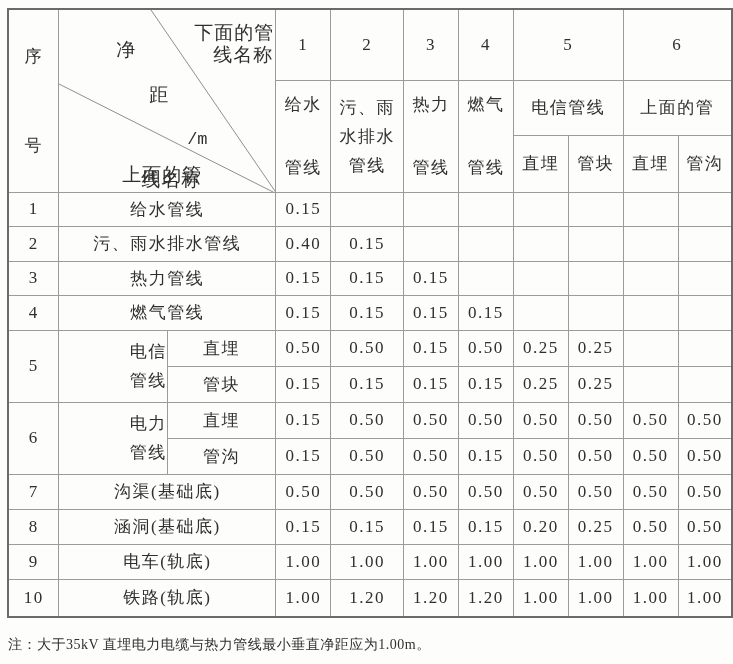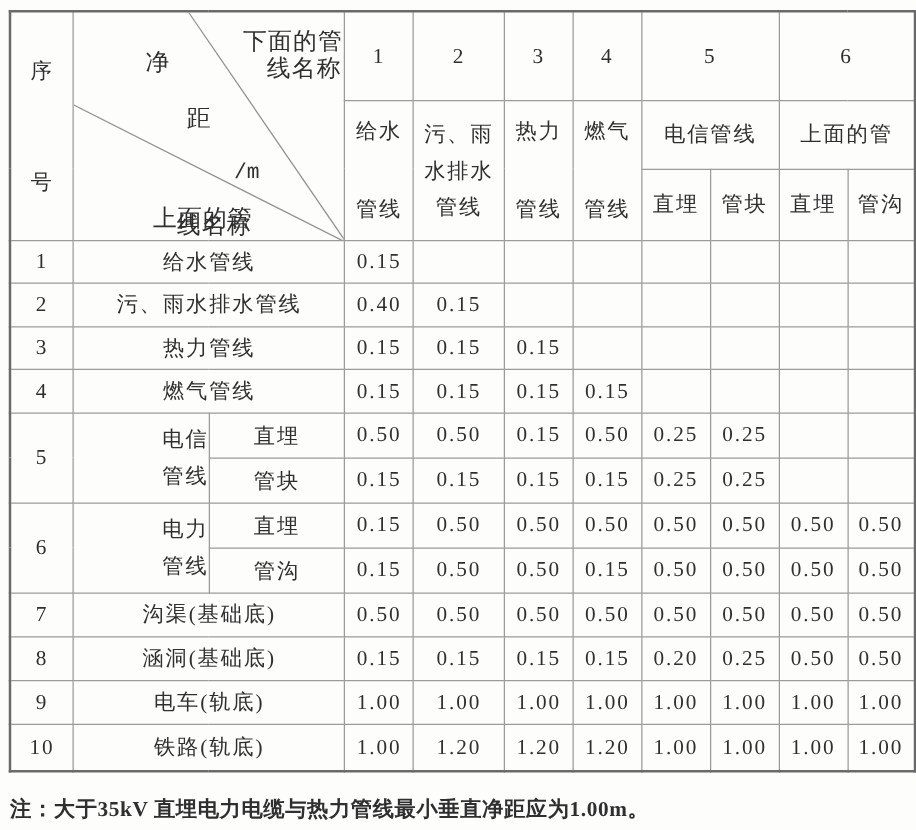--- a/index.html
+++ b/index.html
@@ -55,21 +55,21 @@
   .diag-inner { position:absolute; left:0; top:0; width:218px; height:184px; }
   .diag-inner svg { position:absolute; left:0; top:0; width:100%; height:100%; }
   .dp {
     position:absolute; transform:translate(-50%,-50%);
     font-size:19px; letter-spacing:1px; white-space:nowrap;
   }
   .dm { font-size:17px; letter-spacing:0; }
 
   .note {
     position:absolute; left:8px; top:636px;
-    font-size:17px; letter-spacing:0.5px; white-space:nowrap;font-weight:bold;
+    font-size:14px; letter-spacing:0.5px; white-space:nowrap;
   }
 </style>
 </head>
 <body>
 
 <div class="page">
 
   <table class="clr">
     <colgroup>
       <col style="width:51px">

